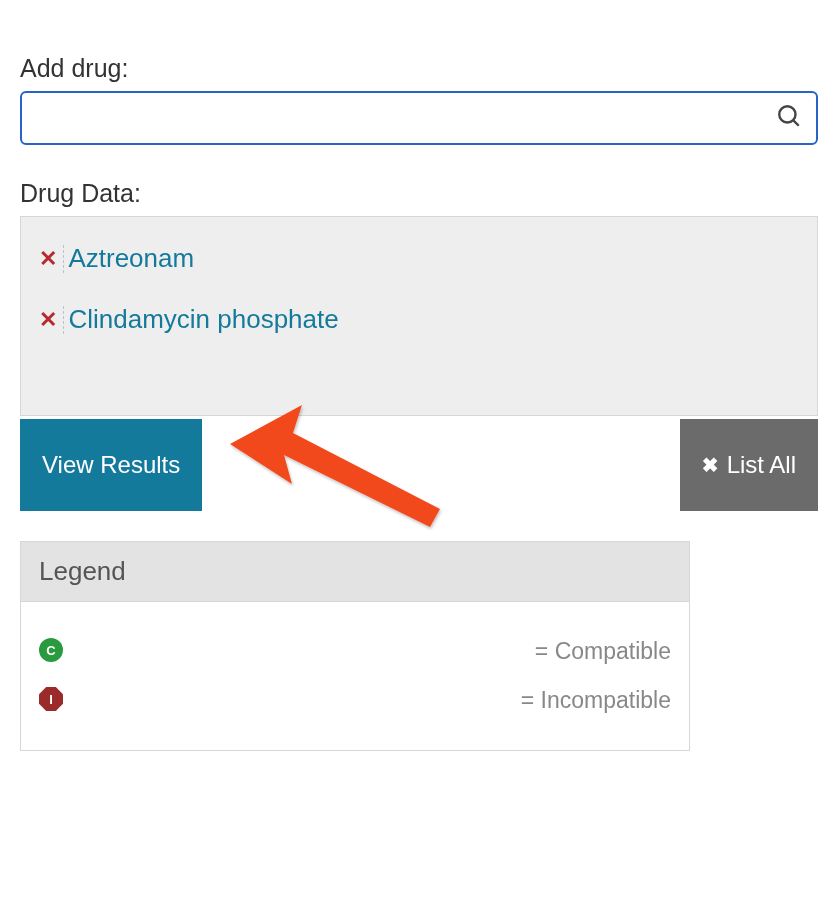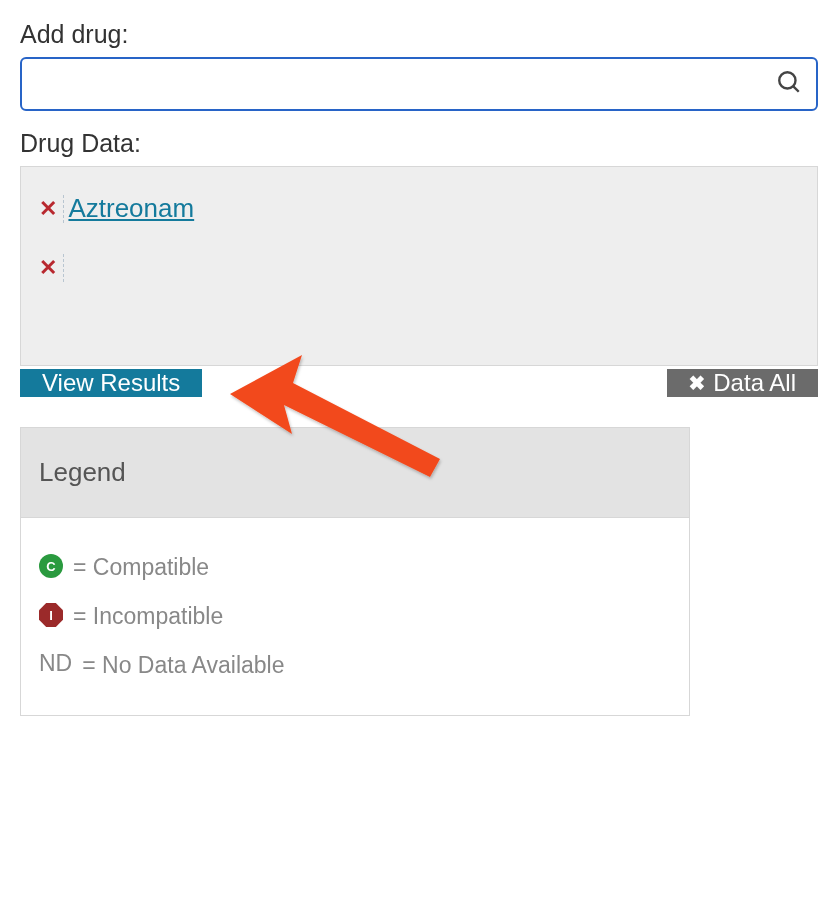--- a/index.html
+++ b/index.html
@@ -7,20 +7,21 @@
     margin: 0;
     padding: 20px;
     font-family: Arial, Helvetica, sans-serif;
     background: #fff;
     width: 838px;
   }
   .label {
     font-size: 25px;
     color: #333;
     margin-bottom: 8px;
+    margin-top: 34px;
   }
   .search-wrap {
     position: relative;
     margin-bottom: 18px;
   }
   .search-input {
     width: 100%;
     border: 2px solid #2864c7;
     border-radius: 6px;
     height: 54px;
@@ -55,32 +56,31 @@
     line-height: 1;
   }
   .sep {
     border-left: 1px dashed #b8c5d0;
     height: 28px;
     margin-right: 4px;
   }
   .drug-name {
     color: #147a9c;
     font-size: 26px;
-    text-decoration: underline;
   }
   .button-row {
     display: flex;
     justify-content: space-between;
     margin-top: 3px;
     margin-bottom: 30px;
     position: relative;
   }
   .btn {
     border: none;
-    padding: 0 22px;
+    padding: 32px 22px;
     font-size: 24px;
     color: #fff;
     cursor: pointer;
     display: inline-flex;
     align-items: center;
     gap: 8px;
   }
   .btn-primary {
     background: #147a9c;
   }
@@ -90,21 +90,21 @@
   .x-icon-btn {
     font-weight: bold;
     font-size: 20px;
   }
   .legend-box {
     border: 1px solid #d7d7d7;
     width: 670px;
   }
   .legend-header {
     background: #e3e3e3;
-    padding: 29px 18px;
+    padding: 14px 18px;
     font-size: 26px;
     color: #555;
     border-bottom: 1px solid #d7d7d7;
   }
   .legend-body {
     padding: 16px 18px;
   }
   .legend-row {
     display: flex;
     align-items: flex-start;
@@ -141,20 +141,21 @@
   .badge-u svg { display:block; }
   .nd-badge {
     font-size: 23px;
     color: #888;
     flex-shrink: 0;
     margin-top: 0;
   }
   .legend-text {
     flex: 1;
     line-height: 1.35;
+    text-align: right;
   }
   .arrow-annotation {
     position: absolute;
     left: 210px;
     top: -20px;
     pointer-events: none;
     z-index: 10;
   }
 </style>
 </head>
@@ -176,28 +177,29 @@
 
 <div class="drug-list-box">
   <div class="drug-item">
     <span class="remove-icon">✕</span>
     <span class="sep"></span>
     <span class="drug-name">Aztreonam</span>
   </div>
   <div class="drug-item">
     <span class="remove-icon">✕</span>
     <span class="sep"></span>
+    <span class="drug-name">Clindamycin phosphate</span>
   </div>
 </div>
 
 <div class="button-row">
   <button class="btn btn-primary">View Results</button>
   <button class="btn btn-secondary">
     <span class="x-icon-btn">✖</span>
-    <span>Data All</span>
+    <span>List All</span>
   </button>
 
   <div class="arrow-annotation">
     <svg width="230" height="140" viewBox="0 0 230 140">
       <defs>
         <filter id="shadow" x="-20%" y="-20%" width="140%" height="140%">
           <feDropShadow dx="1" dy="2" stdDeviation="1.5" flood-opacity="0.25"></feDropShadow>
         </filter>
       </defs>
       <g filter="url(#shadow)">
@@ -215,19 +217,15 @@
       <span class="badge badge-c">C</span>
       <span class="legend-text">= Compatible</span>
     </div>
 
     <div class="legend-row">
       <span class="badge badge-i">I</span>
       <span class="legend-text">= Incompatible</span>
     </div>
 
 
-    <div class="legend-row">
-      <span class="nd-badge">ND</span>
-      <span class="legend-text">= No Data Available</span>
-    </div>
 
   </div>
 </div>
 
 </body></html>

